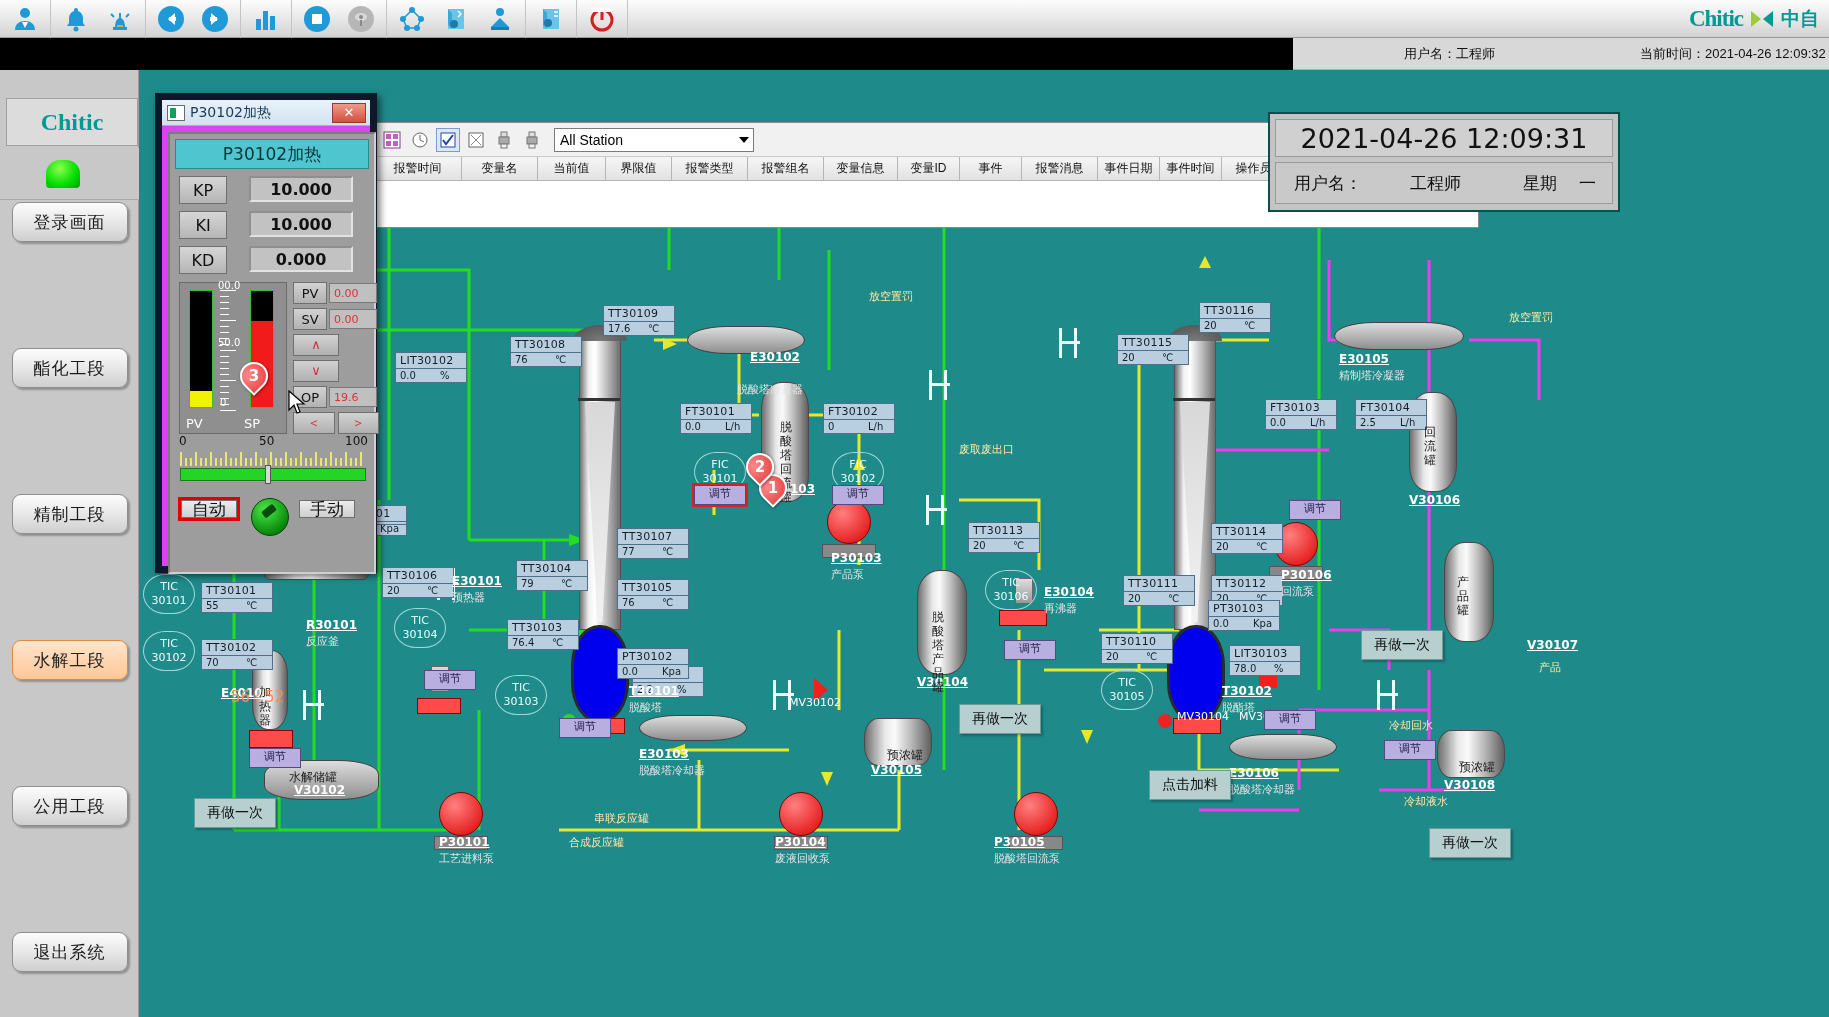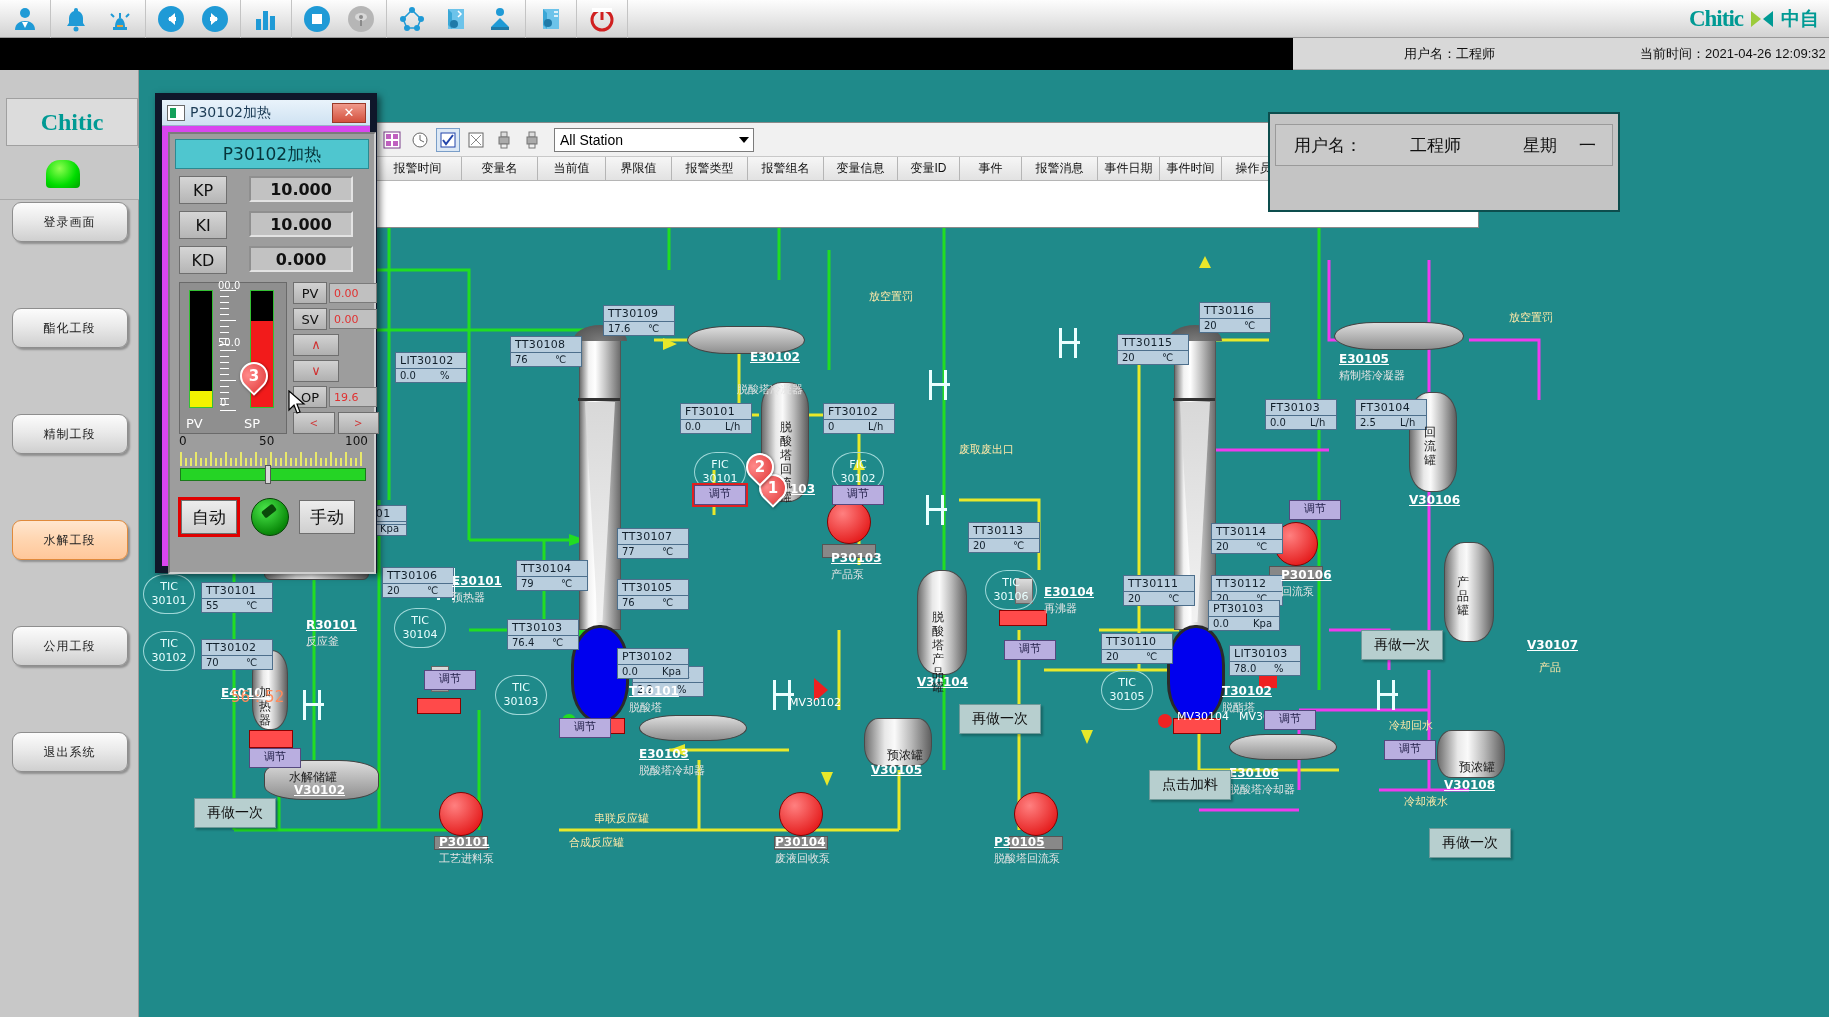--- a/index.html
+++ b/index.html
@@ -54,26 +54,26 @@
   }
   #logobox .cn{ font-size:24px;font-weight:bold;color:#009a94;
       font-family:"Liberation Serif",serif;}
   #lamprow{ position:absolute; left:0px; top:78px; width:139px; height:52px;
      background:#c8c8c8; border-bottom:1px solid #a9a9a9;}
   #lamp{ position:absolute; left:46px; top:12px; width:34px; height:28px;
      background:radial-gradient(circle at 40% 30%,#8dff4f,#00dd00 60%,#00a000);
      border-radius:14px 14px 4px 4px; }
   #sidebuttons{ position:absolute; left:0; top:132px; width:139px; }
   .sbtn{
-    margin:0 auto 66px auto; width:116px; height:40px;
+    margin:0 auto 106px auto; width:116px; height:40px;
     background:linear-gradient(#fcfcfc,#eaeaea 45%,#cfcfcf);
     border:1px solid #8e8e8e; border-radius:9px;
     box-shadow:2px 2px 2px rgba(0,0,0,.28);
     display:flex; align-items:center; justify-content:center;
-    font-size:12px; color:#1a1a1a; cursor:pointer; letter-spacing:1px;
+    font-size:17px; color:#1a1a1a; cursor:pointer; letter-spacing:1px;
     font-family:"DejaVu Sans", sans-serif;
   }
   .sbtn.active{
     background:linear-gradient(#ffe6cf,#ffd5b0 50%,#ffc79a);
     border:1px solid #e08a3c; color:#222;
   }
 
   
   #canvas{
     position:absolute; left:139px; top:70px; width:1690px; height:947px;
@@ -256,21 +256,21 @@
     background:#9d9d9d;}
   #sticks{ position:absolute; left:5px; top:16px; width:186px; height:16px;}
   .stk{ position:absolute; bottom:0; width:2px; background:#e9e96a;}
   #strack{ position:absolute; left:5px; top:34px; width:186px; height:13px;
     background:#25d425; border:1px solid #1b7a1b;}
   #sknob{ position:absolute; left:92px; top:31px; width:6px; height:19px;
     background:#d8d8d8; border:1px solid #555;}
   .snum{ position:absolute; top:0; color:#111; font-size:12px;
     font-family:"DejaVu Sans",sans-serif;}
   #modebar{ position:absolute; left:5px; top:362px; width:198px; height:46px; }
-  .modebtn{ position:absolute; top:4px; width:56px; height:34px;
+  .modebtn{ position:absolute; top:4px; width:56px; height:18px;
     background:linear-gradient(#ededed,#cfcfcf); border:1px solid #6f6f6f;
     display:flex;align-items:center;justify-content:center;
     font-size:17px; color:#111; cursor:pointer;
     font-family:"DejaVu Sans",sans-serif;}
   #autoBtn{ left:6px; }
   #manBtn{ left:124px; }
   #autoBtn.sel{ outline:3px solid #e00000; }
   #knob{ position:absolute; left:76px; top:2px; width:38px;height:38px;
     border-radius:50%; background:radial-gradient(circle at 38% 30%,#4be84b,#0a8a0a 70%,#055505);
     border:1px solid #044504;}
@@ -564,20 +564,21 @@
         <div class="hc" style="width: 62px;">事件</div>
         <div class="hc" style="width: 76px;">报警消息</div>
         <div class="hc" style="width: 62px;">事件日期</div>
         <div class="hc" style="width: 62px;">事件时间</div>
         <div class="hc" style="width: 64px;">操作员</div>
       </div>
     <div id="alarmbody"></div>
   </div>
 
   <div id="clockpanel">
+    <div id="clockline">2021-04-26 12:09:31</div>
     <div id="userline">
       <span class="l1">用户名：</span>
       <span class="l2">工程师</span>
       <span class="l3">星期</span>
       <span class="l4">一</span>
     </div>
   </div>
 
   <div class="vessel" style="left:125px;top:430px;width:105px;height:80px;border-radius:6px;"></div>
   <div style="position:absolute;left:133px;top:438px;width:89px;height:62px;background:#0000ee;border-radius:4px;"></div>

